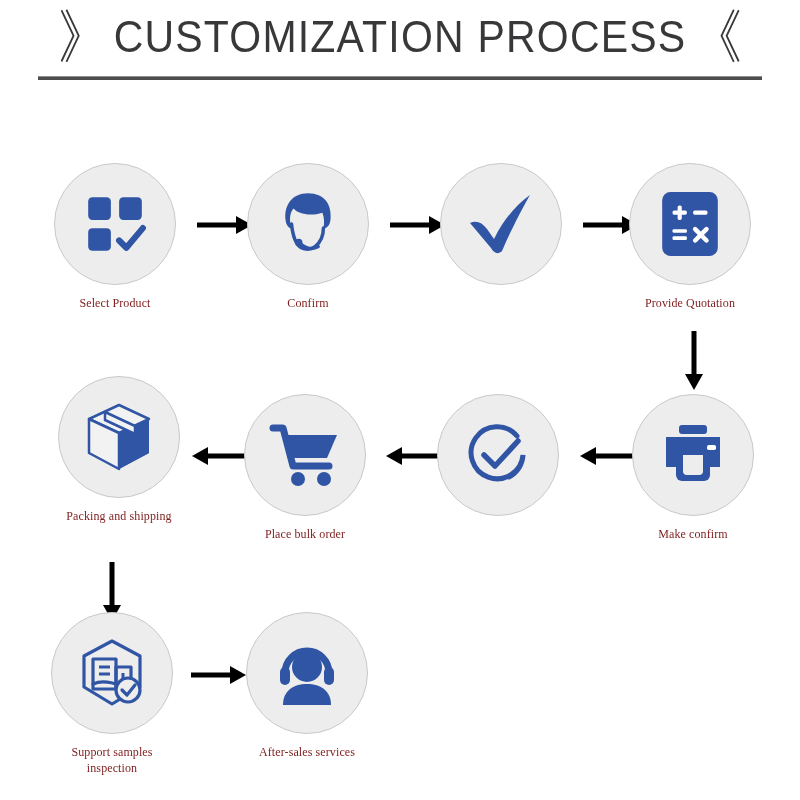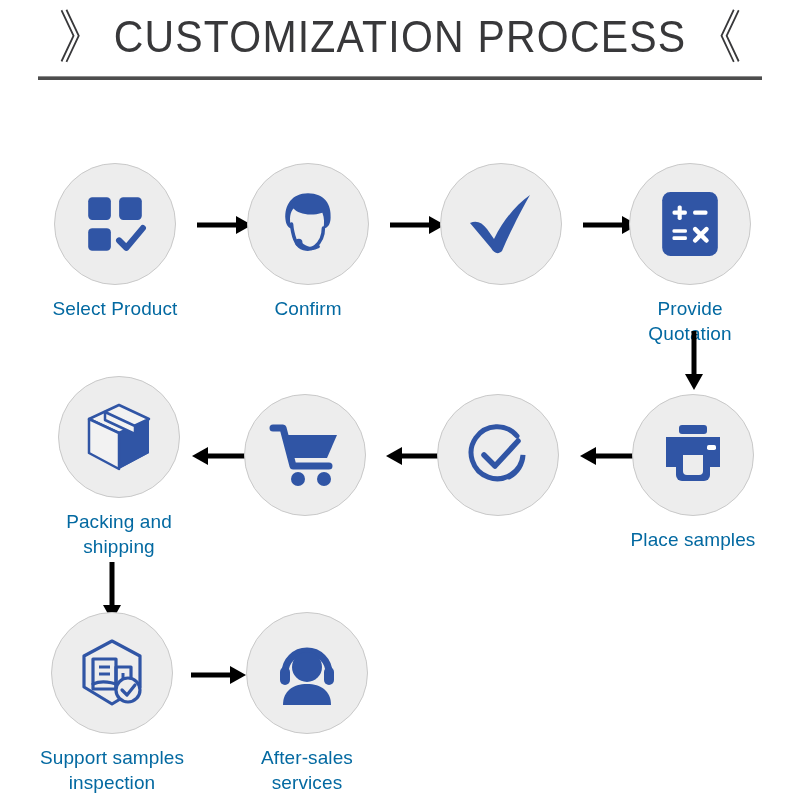--- a/index.html
+++ b/index.html
@@ -77,23 +77,23 @@
     background: #ededed;
     border: 1px solid #c9c9c9;
     box-sizing: border-box;
     display: flex;
     align-items: center;
     justify-content: center;
   }
   .badge svg { display: block; }
   .node-label {
     margin-top: 11px;
-    font-size: 19px;
-    color: #0369a1;
-    font-family: Liberation Sans, sans-serif;
+    font-size: 12px;
+    color: #7f1d1d;
+    font-family: Liberation Serif, serif;
     line-height: 1.32;
     letter-spacing: 0.1px;
     white-space: pre-line;
   }
 
   
   .arrow-h, .arrow-v {
     position: absolute;
   }
   .arrow-h svg, .arrow-v svg { display: block; }
@@ -223,20 +223,21 @@
   <div class="badge">
     <span>
       <svg width="72" height="66" viewBox="0 0 72 66">
         <path d="M4 6 L14 6 L24 44 L60 44" fill="none" stroke="#3055A5" stroke-width="7" stroke-linecap="round" stroke-linejoin="round"></path>
         <path d="M16 13 L68 13 L58 36 L23 36 Z" fill="#3055A5"></path>
         <circle cx="29" cy="57" r="7" fill="#3055A5"></circle>
         <circle cx="55" cy="57" r="7" fill="#3055A5"></circle>
       </svg>
     </span>
   </div>
+  <div class="node-label">Place bulk order</div>
 </div>
 
 <div class="arrow-h" style="left:384px; top:443px;">
   <svg width="58" height="26" viewBox="0 0 58 26">
     <line x1="16" y1="13" x2="57" y2="13" stroke="#000" stroke-width="5"></line>
     <path d="M18 4 L2 13 L18 22 Z" fill="#000"></path>
   </svg>
 </div>
 
 <div class="node" style="left:423px; top:394px;">
@@ -263,21 +264,21 @@
       <svg width="70" height="64" viewBox="0 0 70 64">
         <rect x="21" y="2" width="28" height="9" rx="3" fill="#3055A5"></rect>
         <path d="M8 14 L62 14 L62 44 L52 44 L52 30 L18 30 L18 44 L8 44 Z" fill="#3055A5"></path>
         <rect x="8" y="14" width="54" height="30" rx="6" fill="#3055A5"></rect>
         <rect x="49" y="22" width="9" height="5" rx="1.8" fill="#fff"></rect>
         <path d="M18 32 L52 32 L52 52 A6 6 0 0 1 46 58 L24 58 A6 6 0 0 1 18 52 Z" fill="#3055A5"></path>
         <path d="M25 32 L45 32 L45 48 A4 4 0 0 1 41 52 L29 52 A4 4 0 0 1 25 48 Z" fill="#ededed"></path>
       </svg>
     </span>
   </div>
-  <div class="node-label">Place samples</div>
+  <div class="node-label">Make confirm</div>
 </div>
 
 <div class="arrow-v" style="left:99px; top:561px;">
   <svg width="26" height="62" viewBox="0 0 26 62">
     <line x1="13" y1="1" x2="13" y2="46" stroke="#000" stroke-width="5"></line>
     <path d="M4 44 L13 60 L22 44 Z" fill="#000"></path>
   </svg>
 </div>
 
 <div class="node" style="left:37px; top:612px;">

